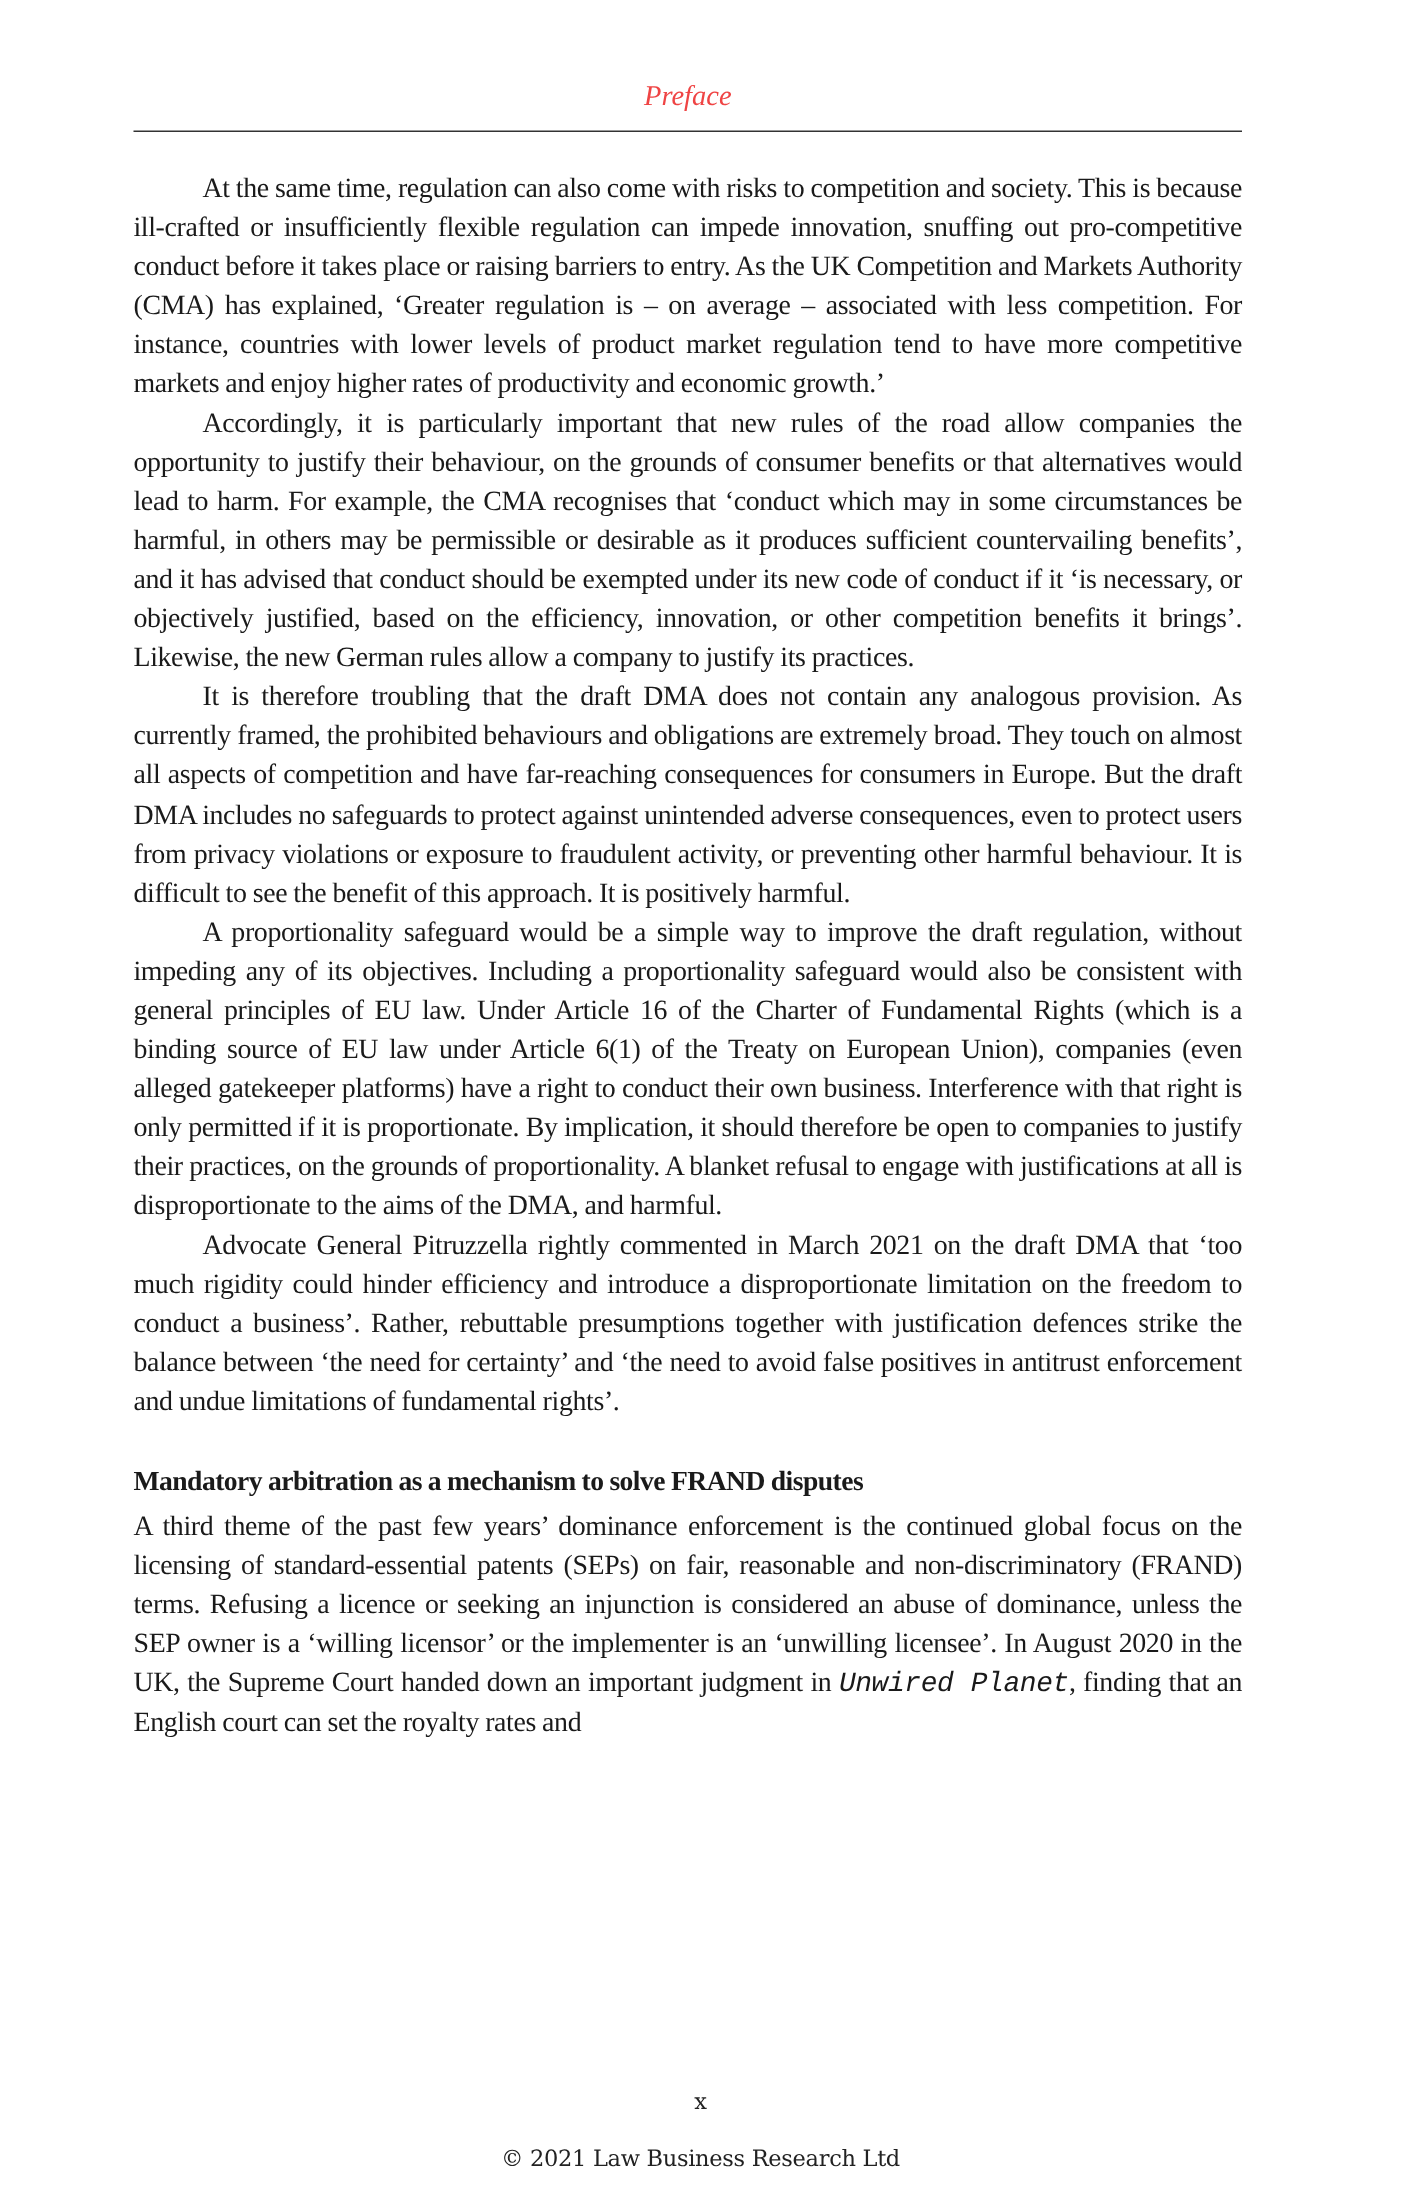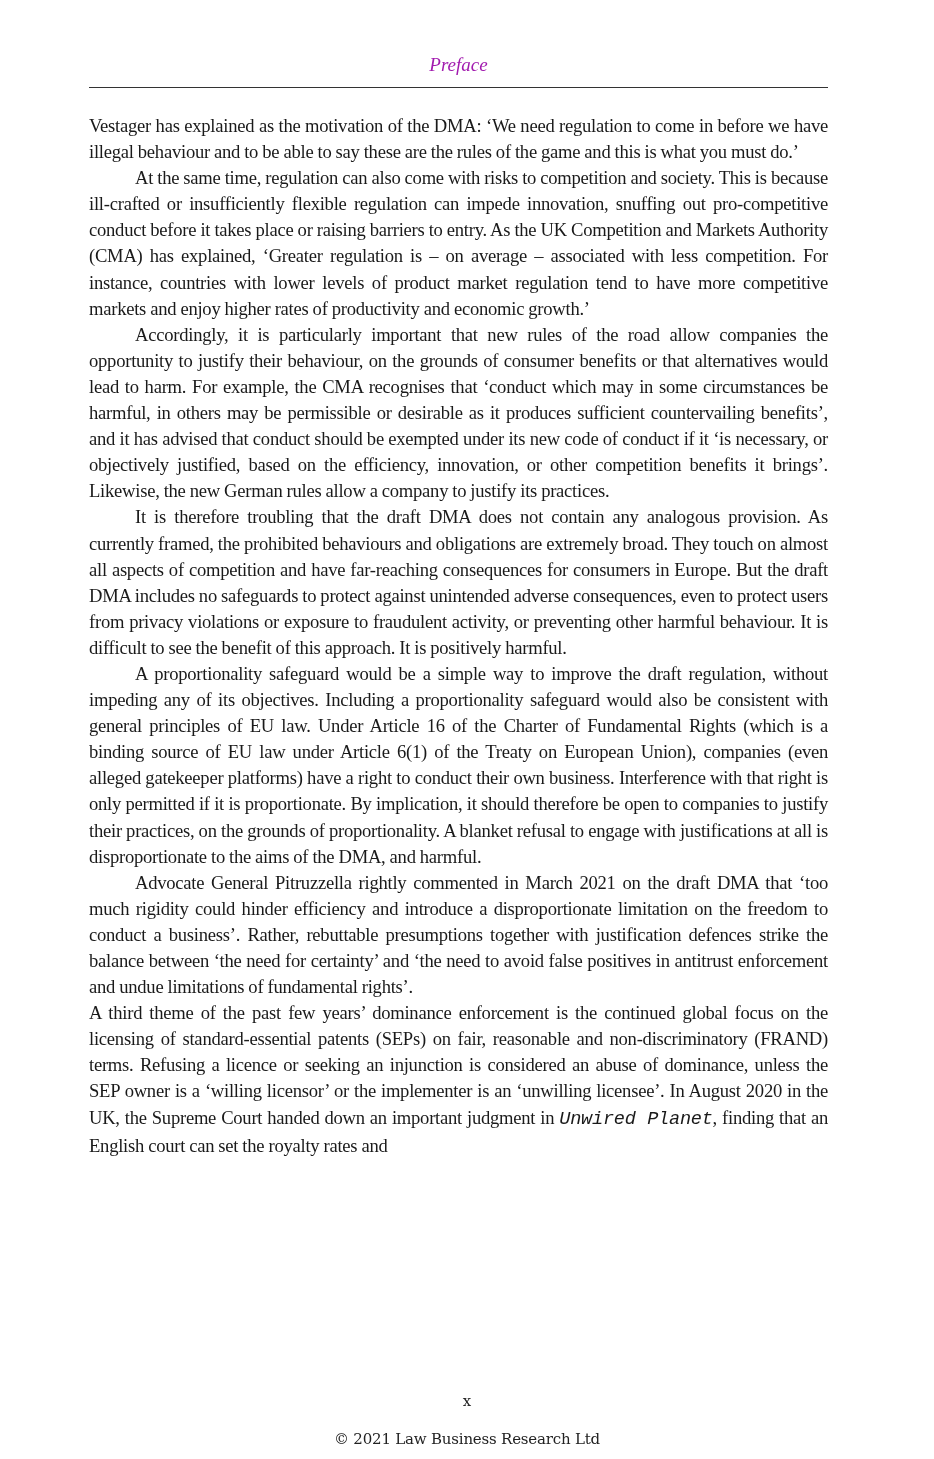--- a/index.html
+++ b/index.html
@@ -1,20 +1,20 @@
 <!DOCTYPE html>
 <html><head>
 <meta charset="utf-8">
 <style>
   html, body { margin: 0; padding: 0; background: #ffffff; }
   body { width: 934px; height: 1459px; position: relative; overflow: hidden; color: #1a1a1a; }
   .page { position: absolute; left: 89px; top: 0; width: 739px; }
   .running-head {
     position: absolute; top: 54px; left: 0; width: 739px; text-align: center;
-    font-family: "Liberation Serif", serif; font-style: italic; font-size: 19px; color: #a21caf;
+    font-family: "Liberation Serif", serif; font-style: italic; font-size: 19px; color: #ef4444;
   }
   .head-rule { position: absolute; top: 87px; left: 0; width: 739px; height: 0; border-top: 1.5px solid #333; }
   .body {
     position: absolute; top: 113px; left: 0; width: 739px;
     font-family: "Liberation Serif", serif; font-size: 18.6px; line-height: 26.1px;
     text-align: justify; letter-spacing: -0.25px; word-spacing: -0.3px;
   }
   .body p { margin: 0; }
   .body p.indent { text-indent: 46px; }
   .section-heading {
@@ -32,26 +32,26 @@
   em { font-style: italic; font-family: Liberation Mono, monospace; }
 </style>
 </head>
 <body>
 
 <div class="page">
   <div class="running-head">Preface</div>
   <div class="head-rule"></div>
 
   <div class="body">
-    <p>Vestager has explained as the motivation of the DMA: ‘We need regulation to come in before we have illegal behaviour and to be able to say these are the rules of the game and this is what you must do.’</p>
     <p class="indent">At the same time, regulation can also come with risks to competition and society. This is because ill-crafted or insufficiently flexible regulation can impede innovation, snuffing out pro-competitive conduct before it takes place or raising barriers to entry. As the UK Competition and Markets Authority (CMA) has explained, ‘Greater regulation is – on average – associated with less competition. For instance, countries with lower levels of product market regulation tend to have more competitive markets and enjoy higher rates of productivity and economic growth.’</p>
     <p class="indent">Accordingly, it is particularly important that new rules of the road allow companies the opportunity to justify their behaviour, on the grounds of consumer benefits or that alternatives would lead to harm. For example, the CMA recognises that ‘conduct which may in some circumstances be harmful, in others may be permissible or desirable as it produces sufficient countervailing benefits’, and it has advised that conduct should be exempted under its new code of conduct if it ‘is necessary, or objectively justified, based on the efficiency, innovation, or other competition benefits it brings’. Likewise, the new German rules allow a company to justify its practices.</p>
     <p class="indent">It is therefore troubling that the draft DMA does not contain any analogous provision. As currently framed, the prohibited behaviours and obligations are extremely broad. They touch on almost all aspects of competition and have far-reaching consequences for consumers in Europe. But the draft DMA includes no safeguards to protect against unintended adverse consequences, even to protect users from privacy violations or exposure to fraudulent activity, or preventing other harmful behaviour. It is difficult to see the benefit of this approach. It is positively harmful.</p>
     <p class="indent">A proportionality safeguard would be a simple way to improve the draft regulation, without impeding any of its objectives. Including a proportionality safeguard would also be consistent with general principles of EU law. Under Article 16 of the Charter of Fundamental Rights (which is a binding source of EU law under Article 6(1) of the Treaty on European Union), companies (even alleged gatekeeper platforms) have a right to conduct their own business. Interference with that right is only permitted if it is proportionate. By implication, it should therefore be open to companies to justify their practices, on the grounds of proportionality. A blanket refusal to engage with justifications at all is disproportionate to the aims of the DMA, and harmful.</p>
     <p class="indent">Advocate General Pitruzzella rightly commented in March 2021 on the draft DMA that ‘too much rigidity could hinder efficiency and introduce a disproportionate limitation on the freedom to conduct a business’. Rather, rebuttable presumptions together with justification defences strike the balance between ‘the need for certainty’ and ‘the need to avoid false positives in antitrust enforcement and undue limitations of fundamental rights’.</p>
 
+    <h2 class="section-heading">Mandatory arbitration as a mechanism to solve FRAND disputes</h2>
 
     <p><span>A third theme of the past few years’ dominance enforcement is the continued global focus on the licensing of standard-essential patents (SEPs) on fair, reasonable and non-discriminatory (FRAND) terms. Refusing a licence or seeking an injunction is considered an abuse of dominance, unless the SEP owner is a ‘willing licensor’ or the implementer is an ‘unwilling licensee’. In August 2020 in the UK, the Supreme Court handed down an important judgment in </span><em>Unwired Planet</em><span>, finding that an English court can set the royalty rates and</span></p>
   </div>
 </div>
 
 <div class="folio">x</div>
 <div class="copyright">© 2021 Law Business Research Ltd</div>
 
 </body></html>

